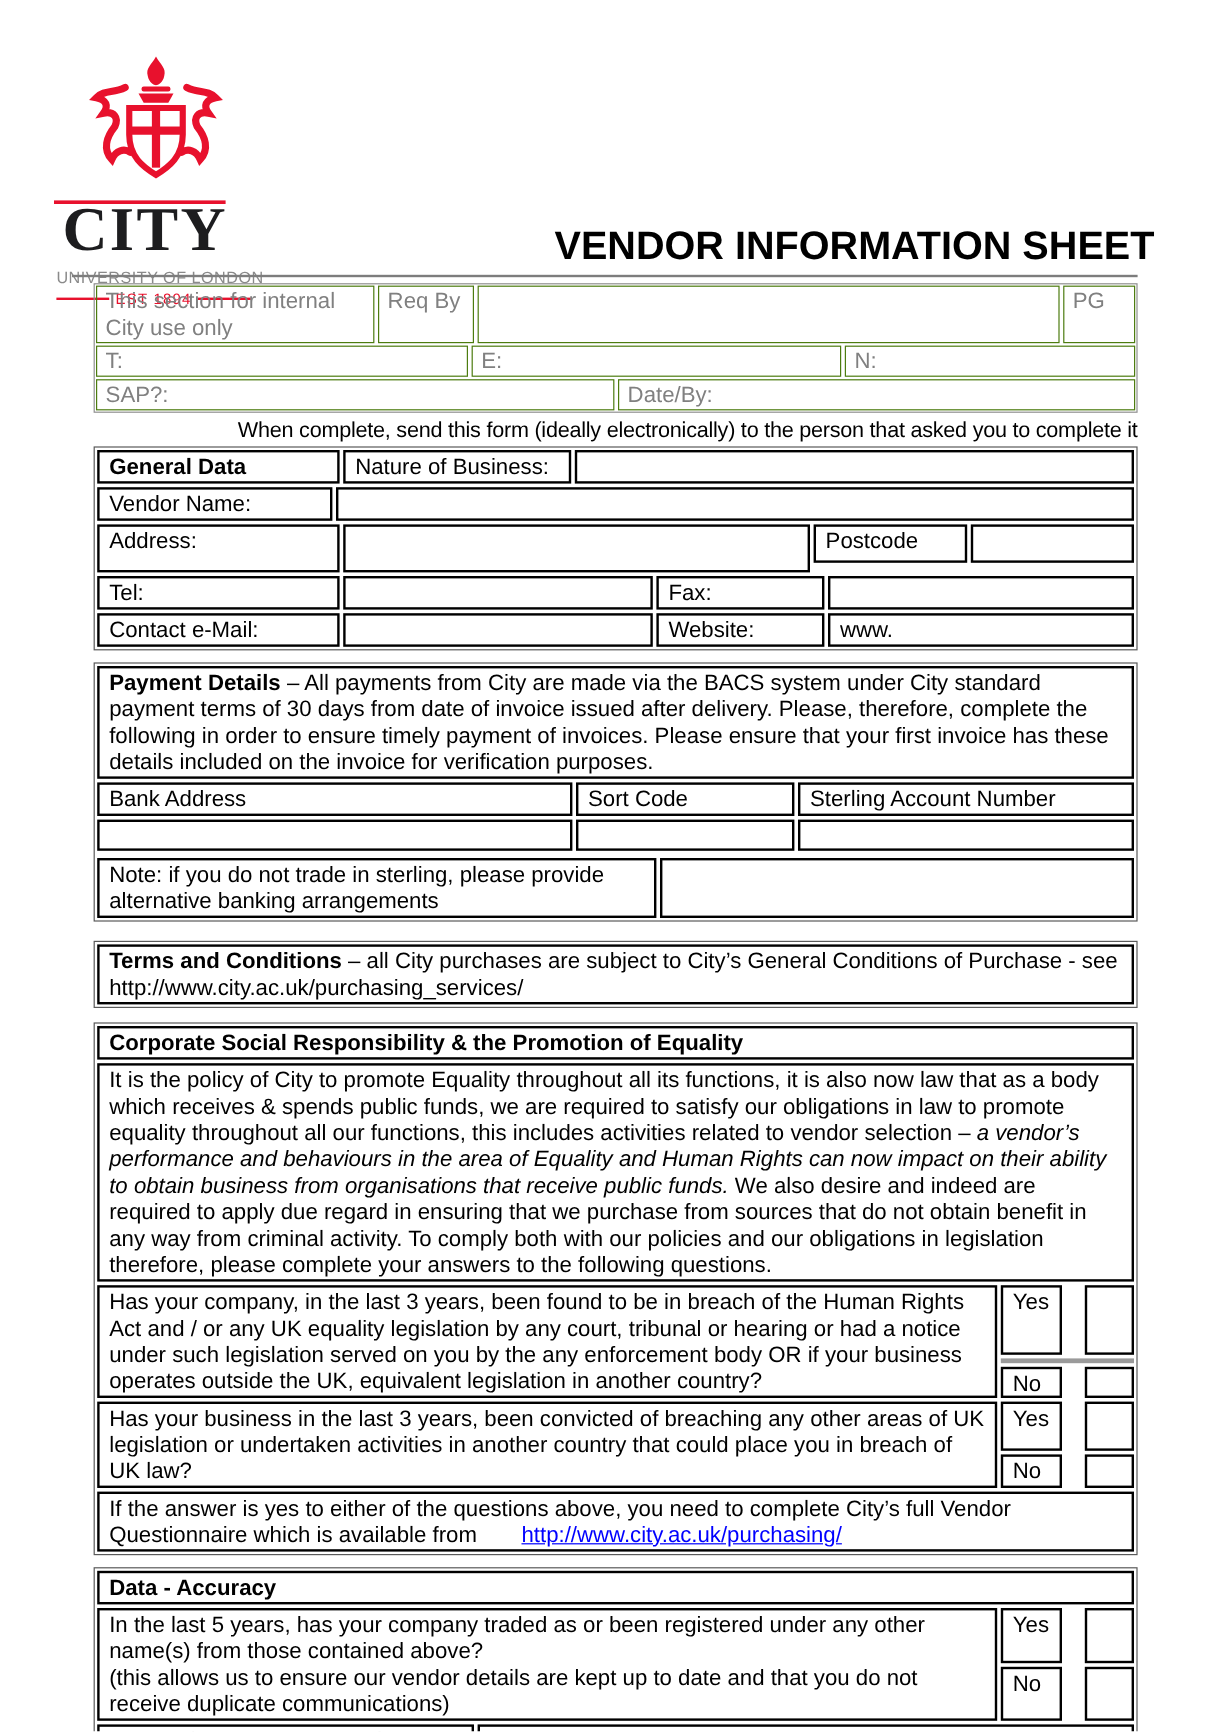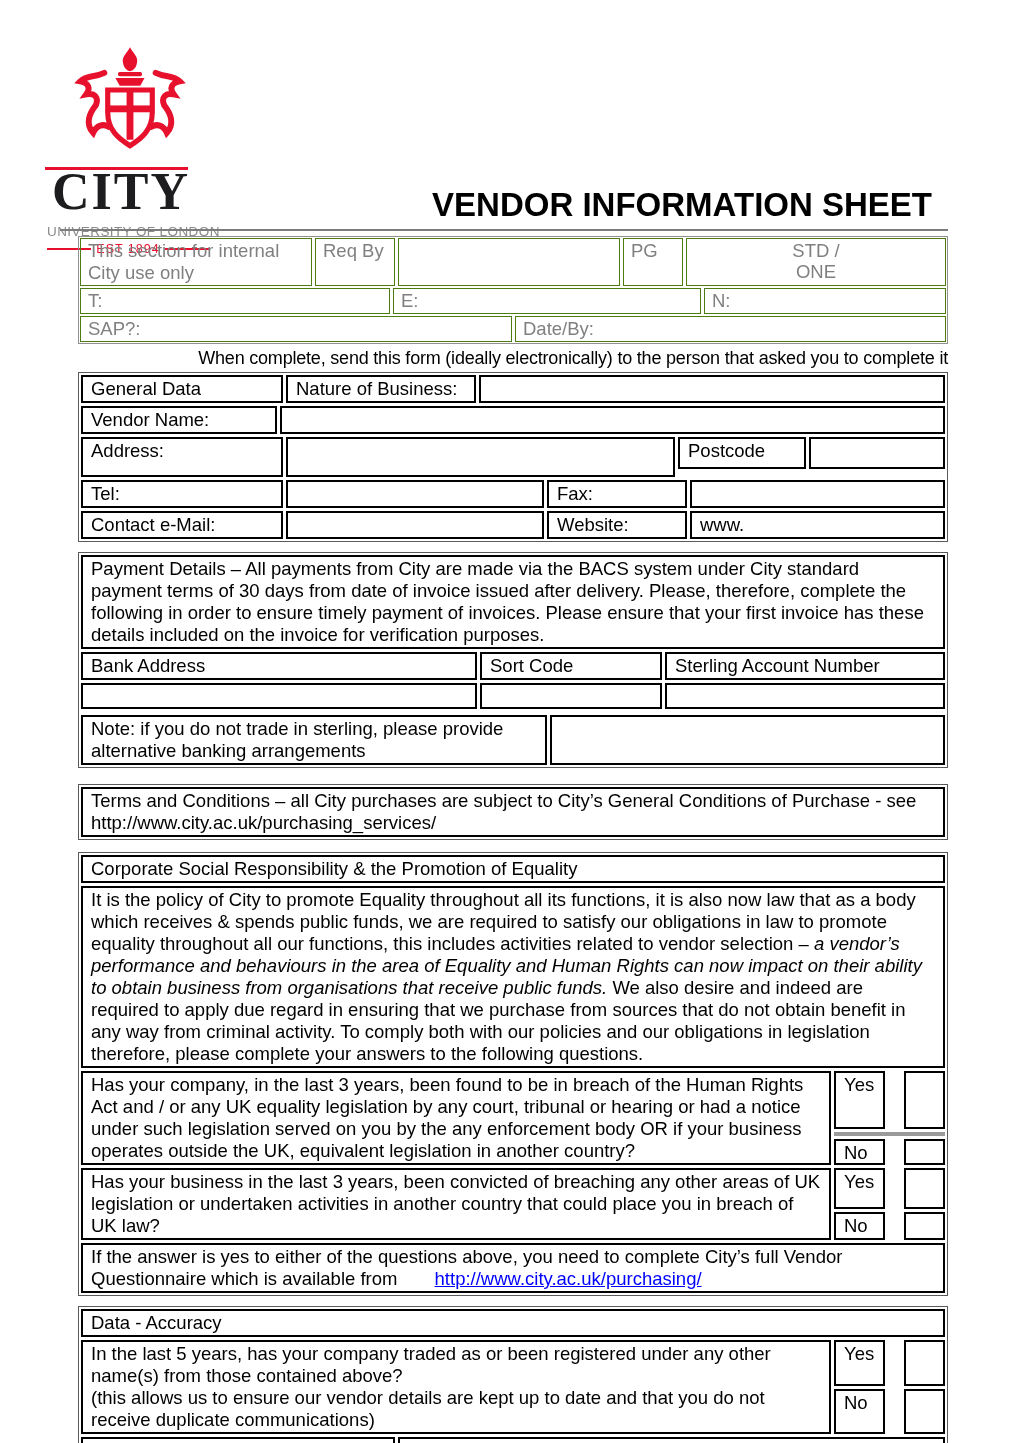--- a/index.html
+++ b/index.html
@@ -10,31 +10,31 @@
   
   .crest{position:absolute;left:70px;top:40px;}
   .brand-rule{position:absolute;left:45px;top:167px;width:143px;height:3px;background:var(--brand-red);}
   .wordmark{position:absolute;left:52px;top:164px;font-family:"Liberation Serif",serif;font-weight:bold;
             font-size:52px;line-height:56px;letter-spacing:2px;color:#1d1d1f;white-space:nowrap;}
   .university{position:absolute;left:47px;top:224px;font-size:13.5px;line-height:15px;letter-spacing:.4px;
               color:#8a8a8a;white-space:nowrap;}
   .est{position:absolute;left:47px;top:242px;width:162px;display:flex;align-items:center;gap:5px;
        color:var(--brand-red);font-size:12.5px;line-height:14px;font-weight:normal;letter-spacing:1px;}
   .est-line{flex:1;height:2px;background:var(--brand-red);}
-  .doc-title{position:absolute;right:88px;top:186px;font-size:33px;line-height:38px;font-weight:bold;white-space:nowrap;text-align:center;}
+  .doc-title{position:absolute;right:58px;top:186px;font-size:33px;line-height:38px;font-weight:bold;white-space:nowrap;text-align:center;}
   .title-rule{position:absolute;left:60px;top:229px;width:888px;height:2px;background:#7d7d7d;}
   
   .content{position:absolute;left:78px;top:236px;width:870px;}
   .instruction{font-weight:normal;font-size:18px;letter-spacing:-.2px;white-space:nowrap;margin:3px 0 3px 0;text-align:right;}
   
   .wtab{border:1px solid #5a5a5a;padding:2px;display:flex;flex-direction:column;gap:3px;background:transparent;}
   .trow{display:flex;gap:3px;}
   .cell{border:2px solid #000;padding:1px 8px;box-sizing:border-box;flex:none;background:transparent;}
   .grow{flex:1 1 auto;}
-  .bold{font-weight:normal;}
+  .bold{font-weight:bold;}
   .italic{font-style:italic;}
   
   .gtab{border:1px solid #909090;padding:1px;display:flex;flex-direction:column;gap:2px;color:#808080;}
   .gtab .cell{border:1px solid #4d7c0f;padding:1px 7px;}
   .std-one{white-space:pre-line;text-align:center;line-height:21px;}
   
   .qblock{display:flex;gap:3px;}
   .qtext{flex:1 1 auto;border:2px solid #000;padding:1px 8px;box-sizing:border-box;}
   .yn{display:flex;flex-direction:column;gap:3px;flex:none;width:111px;}
   .ynrow{display:flex;gap:19px;}
@@ -79,22 +79,20 @@
   <div class="title-rule"></div>
 
   <div class="content">
 
     <div class="gtab">
       <div class="trow">
         <div class="cell h46" style="width:232px">This section for internal City use only</div>
         <div class="cell" style="width:80px">Req By</div>
         <div class="cell grow"></div>
         <div class="cell" style="width:60px">PG</div>
-        <div class="cell std-one" style="width:260px">STD /
-ONE</div>
       </div>
       <div class="trow">
         <div class="cell" style="width:310px">T:</div>
         <div class="cell" style="width:308px">E:</div>
         <div class="cell grow">N:</div>
       </div>
       <div class="trow">
         <div class="cell" style="width:432px">SAP?:</div>
         <div class="cell grow">Date/By:</div>
       </div>

